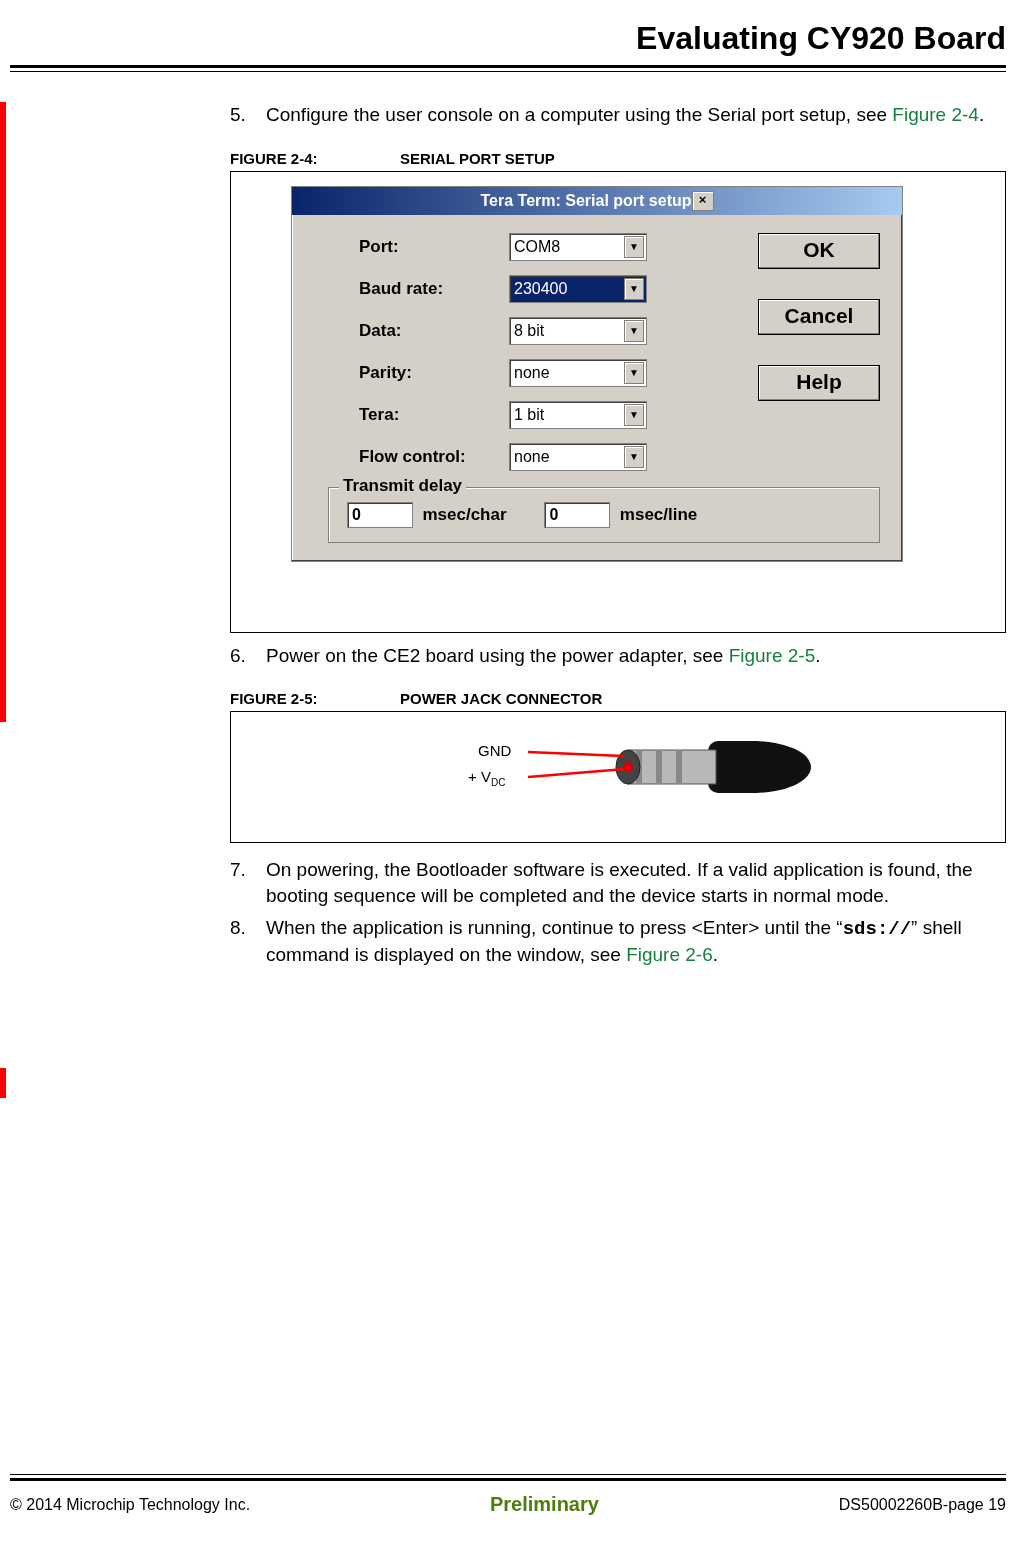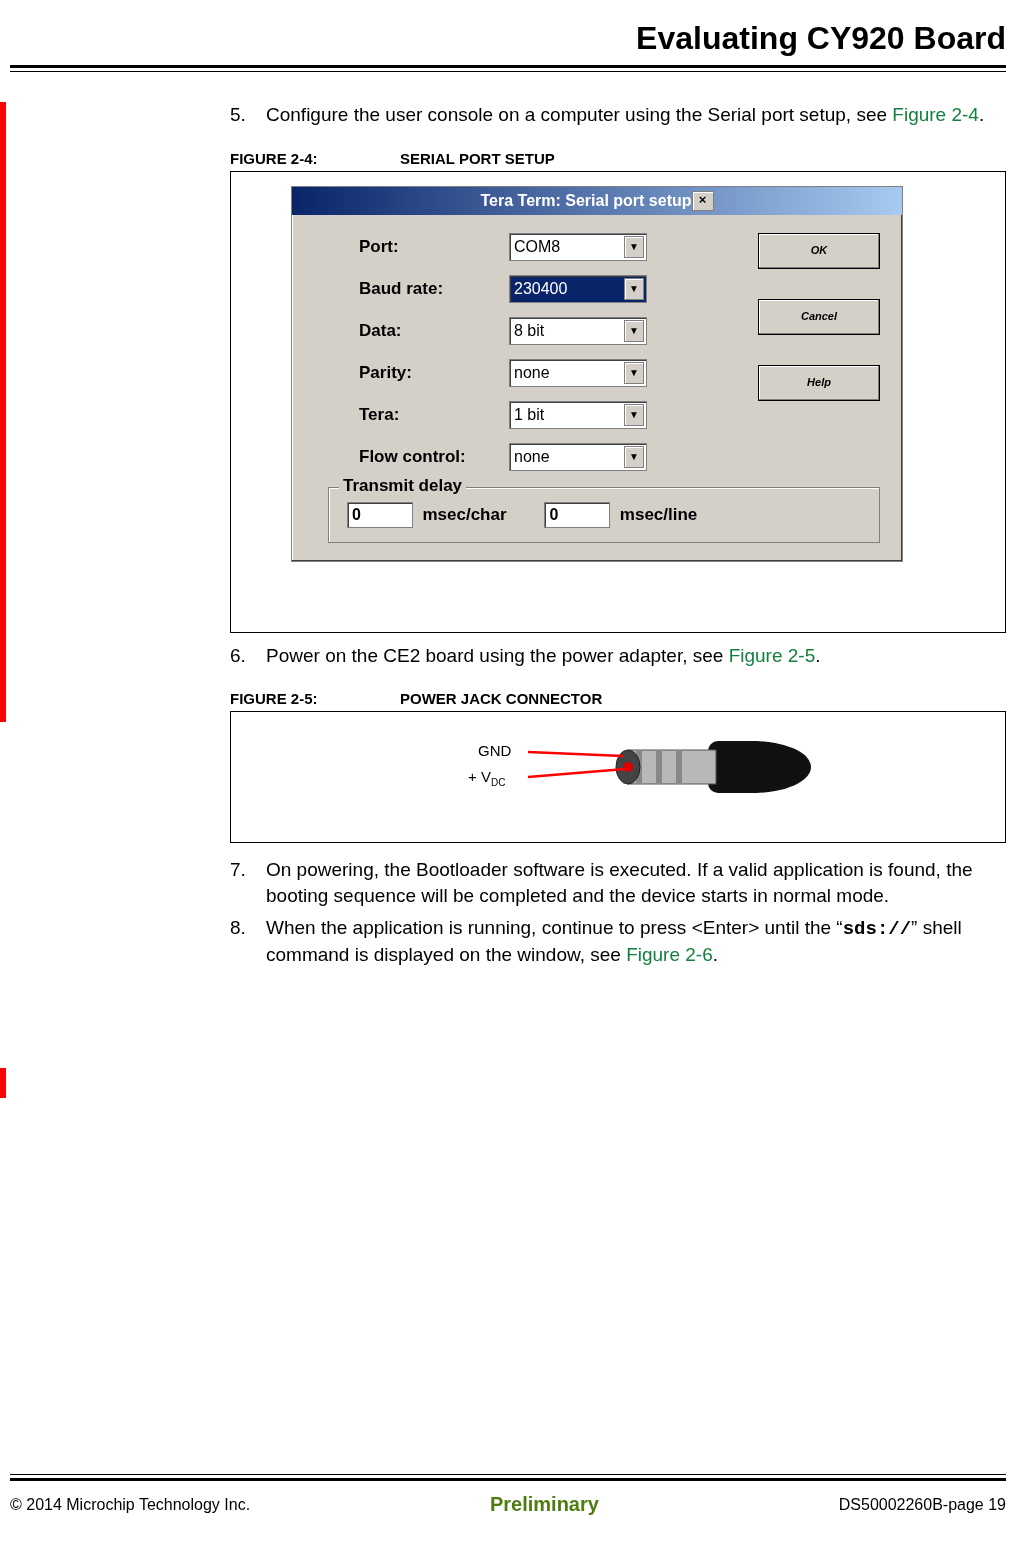--- a/index.html
+++ b/index.html
@@ -139,24 +139,23 @@
     right: 22px;
     top: 46px;
     display:flex; flex-direction:column; gap: 30px;
   }
   .dlg-btn {
     width: 120px; height: 34px;
     background:#d4d0c8;
     border:1px solid #000;
     box-shadow: inset -1px -1px 0 #808080, inset 1px 1px 0 #fff;
     font-weight:bold;
-    font-size:11px;
+    font-size:21px;
     text-align:center;
     line-height:32px;
-    font-style:italic;
   }
   .fieldset {
     border: 1px solid #808080;
     box-shadow: inset 1px 1px 0 #fff;
     margin: 16px 4px 4px 4px;
     padding: 14px 18px;
     position: relative;
   }
   .fieldset .legend {
     position: absolute;

